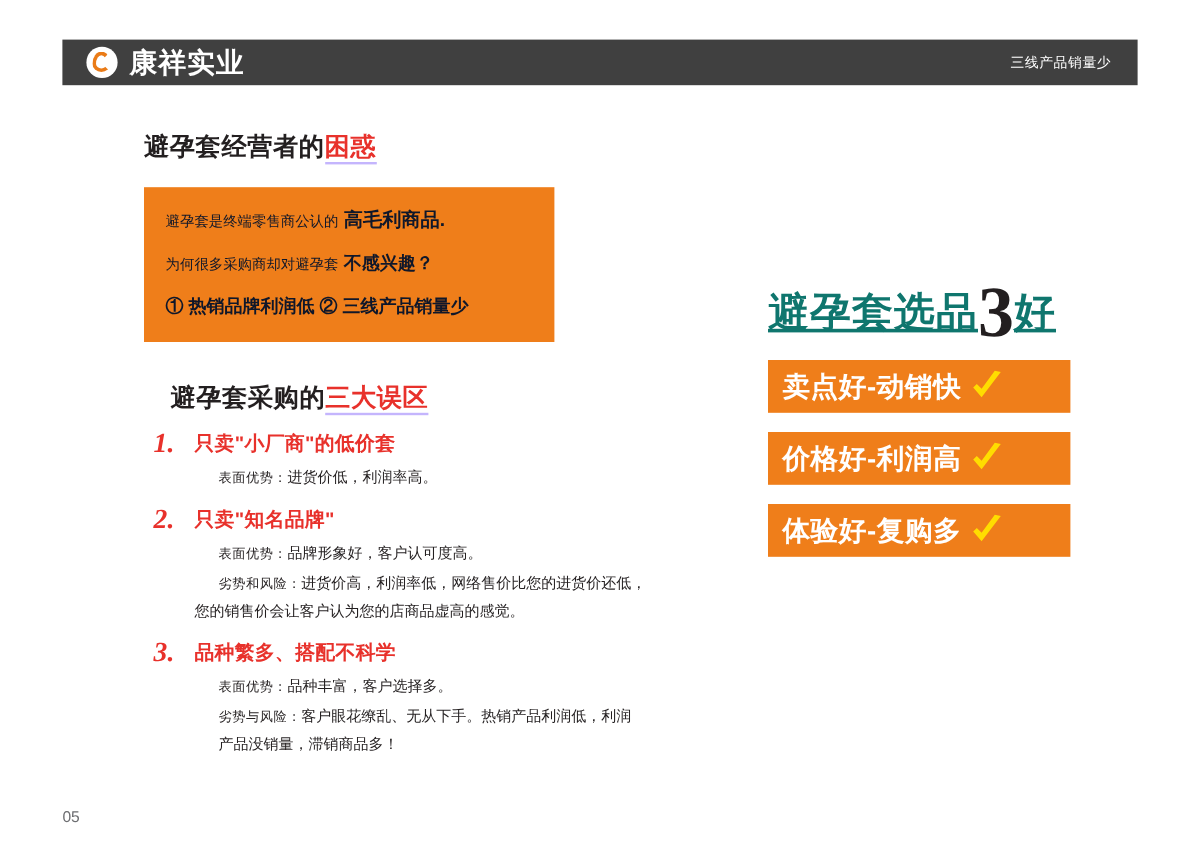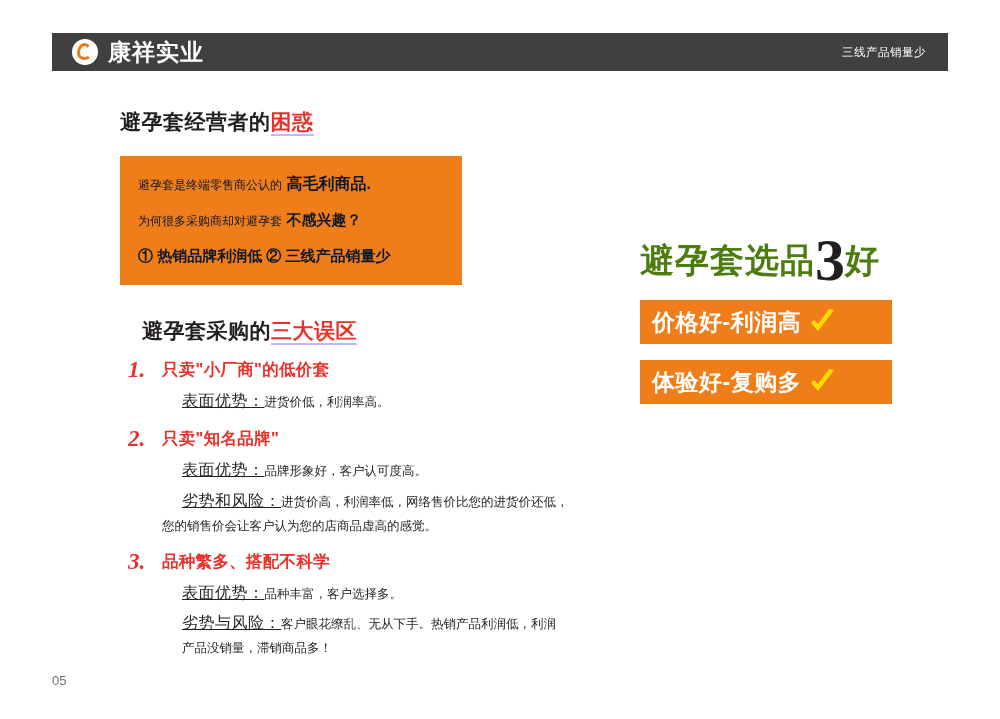--- a/index.html
+++ b/index.html
@@ -137,23 +137,22 @@
     padding-left: 20px;
   }
   .kv {
     font-size: 12.5px;
     color: #231f20;
     line-height: 1.65;
   }
   .kv + .kv { margin-top: 4px; }
   .kv .label {
     font-family: "Liberation Serif", serif;
-    font-size: 16px;
+    font-size: 11px;
     letter-spacing: 0.5px;
-    text-decoration: underline;
   }
   .kv .val { }
   .kv-cont {
     font-size: 12.5px;
     color: #231f20;
     line-height: 1.65;
     margin-top: 2px;
   }
 
   
@@ -165,22 +164,23 @@
   }
   #right-title {
     position: relative;
     height: 56px;
     white-space: nowrap;
   }
   #right-title .t1,
   #right-title .t2 {
     font-size: 34px;
     font-weight: bold;
-    color: #4d7c0f;
+    color: #0f766e;
     letter-spacing: 1px;
+    text-decoration: underline;
   }
   #right-title .num3 {
     font-family: "Liberation Serif", serif;
     font-weight: bold;
     font-size: 60px;
     color: #231f20;
     line-height: 0.8;
     position: relative;
     top: 8px;
   }
@@ -288,20 +288,28 @@
       </div>
     </div>
 
   </div>
 
   <div id="right-col">
     <div id="right-title">
       <span class="t1">避孕套选品</span><span class="num3">3</span><span class="t2">好</span>
     </div>
 
+    <div class="benefit">
+      <span class="benefit-text">卖点好-动销快</span>
+      <span class="check-icon">
+        <svg width="30" height="30" viewBox="0 0 30 30">
+            <path d="M4 16 L11 24 L27 3 L22 2 L11 17 L7 13 Z" fill="#ffdd00"></path>
+          </svg>
+      </span>
+    </div>
 
     <div class="benefit">
       <span class="benefit-text">价格好-利润高</span>
       <span class="check-icon">
         <svg width="30" height="30" viewBox="0 0 30 30">
             <path d="M4 16 L11 24 L27 3 L22 2 L11 17 L7 13 Z" fill="#ffdd00"></path>
           </svg>
       </span>
     </div>
 

